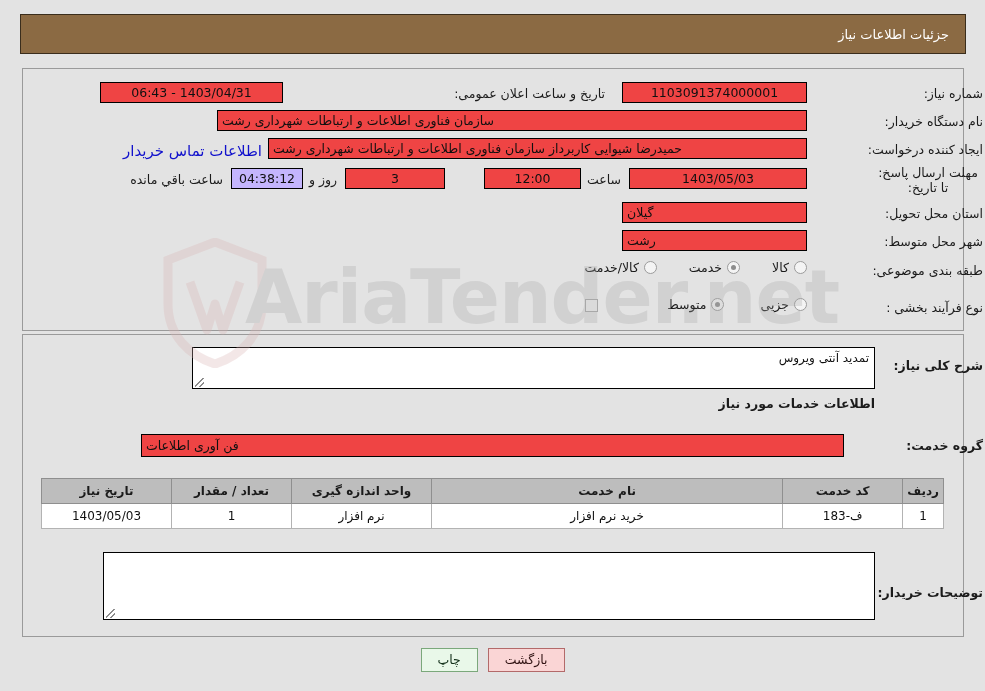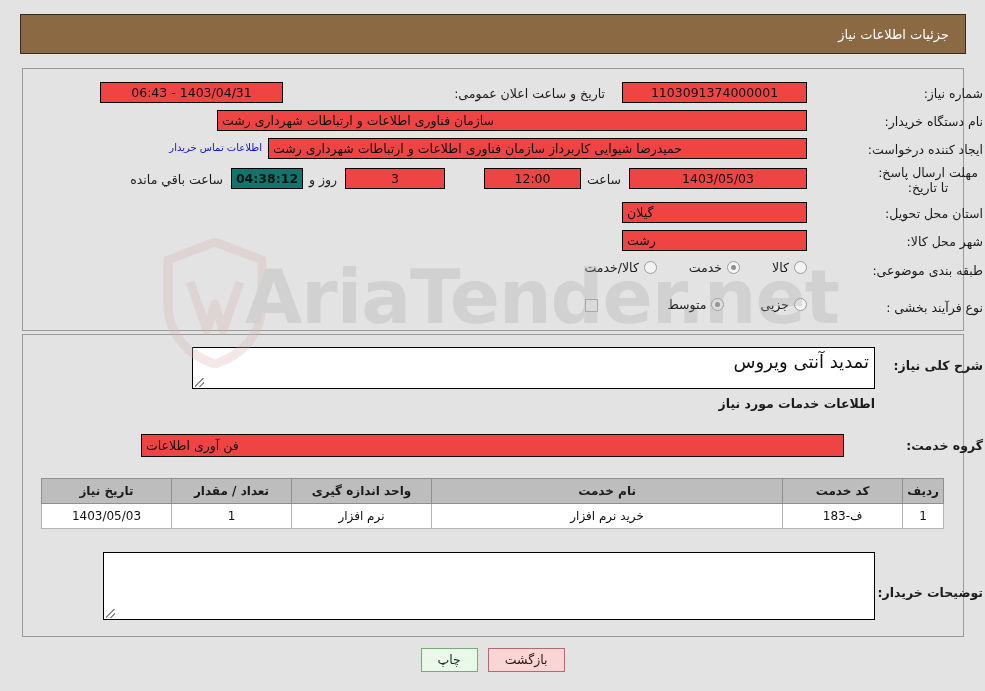--- a/index.html
+++ b/index.html
@@ -47,27 +47,27 @@
     height: 21px;
     font-size: 12.5px;
     color: #101010;
     display: flex;
     align-items: center;
     padding: 0 4px;
     overflow: hidden;
   }
   .field.center { justify-content: center; }
   .field.right  { justify-content: flex-end; }
-  .field.cream  { background: #0f766e; font-weight: bold; }
+  .field.cream  { background: #c4b5fd; }
   .plain {
     font-size: 12.5px;
     color: #1b1b1b;
   }
   .link {
-    font-size: 10px;
+    font-size: 15px;
     color: #1111cc;
     cursor: pointer;
   }
 
   
   .rlabel {
     position: absolute;
     right: 2px;
     font-size: 12.5px;
     color: #1b1b1b;
@@ -104,21 +104,21 @@
     background: #f0f0f0;
     border: 1px solid #a8a8a8;
     vertical-align: middle;
   }
 
   
   .tarea {
     position: absolute;
     background: #ffffff;
     border: 1px solid #000000;
-    font-size: 18px;
+    font-size: 12px;
     color: #101010;
     padding: 3px 5px;
     text-align: right;
     overflow: hidden;
   }
   .tarea::after {
     content: "";
     position: absolute;
     left: 2px; bottom: 1px;
     width: 9px; height: 9px;
@@ -254,21 +254,21 @@
   <div class="field cream center" style="position:absolute; right:682px; top:168px; width:72px;">
     <span>04:38:12</span>
   </div>
   <div class="plain" style="position:absolute; right:762px; top:172px;">ساعت باقي مانده</div>
 
   <div class="rlabel" style="top:206px;">استان محل تحویل:</div>
   <div class="field right" style="position:absolute; right:178px; top:202px; width:185px;">
     <span>گیلان</span>
   </div>
 
-  <div class="rlabel" style="top:234px;">شهر محل کالا:</div>
+  <div class="rlabel" style="top:234px;">شهر محل متوسط:</div>
   <div class="field right" style="position:absolute; right:178px; top:230px; width:185px;">
     <span>رشت</span>
   </div>
 
   <div class="rlabel" style="top:263px;">طبقه بندی موضوعی:</div>
   <div class="radio-group" style="position:absolute; right:178px; top:260px;" id="category-radios">
       <div class="radio-item" style="margin-left: 26px; justify-content: center;">
         <span class="radio"></span>
         <span class="rtext">کالا</span>
       </div>

